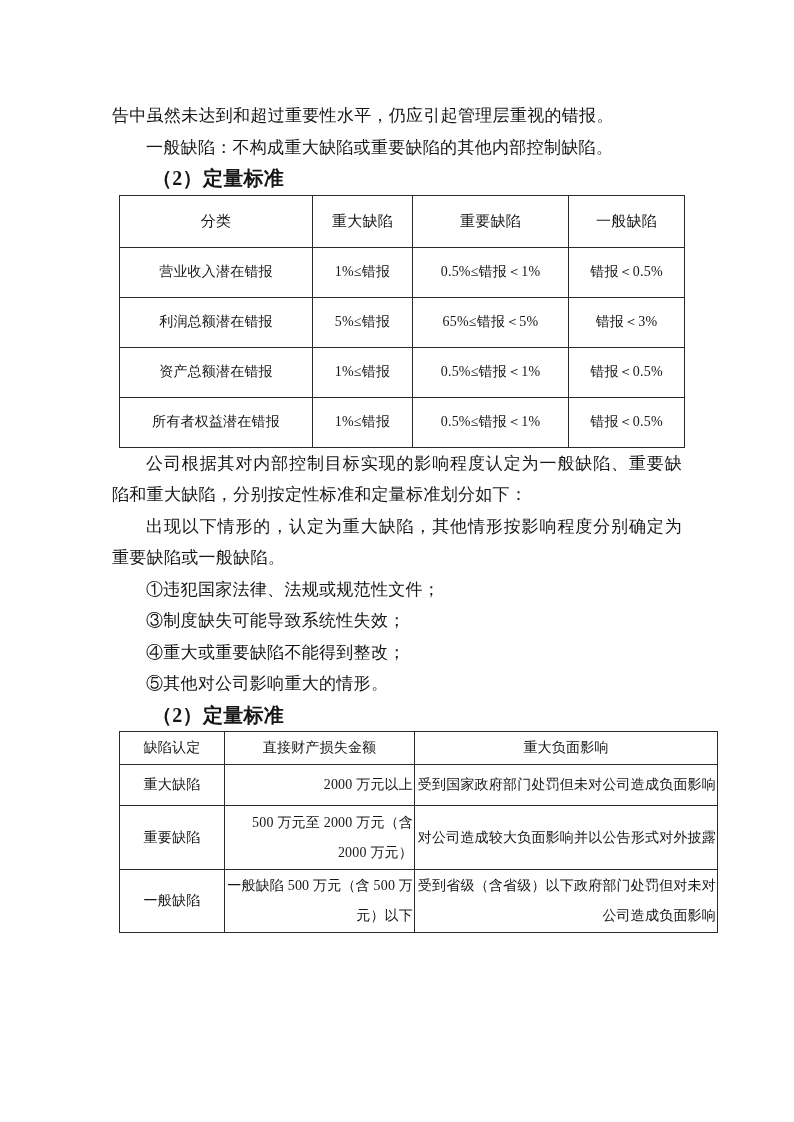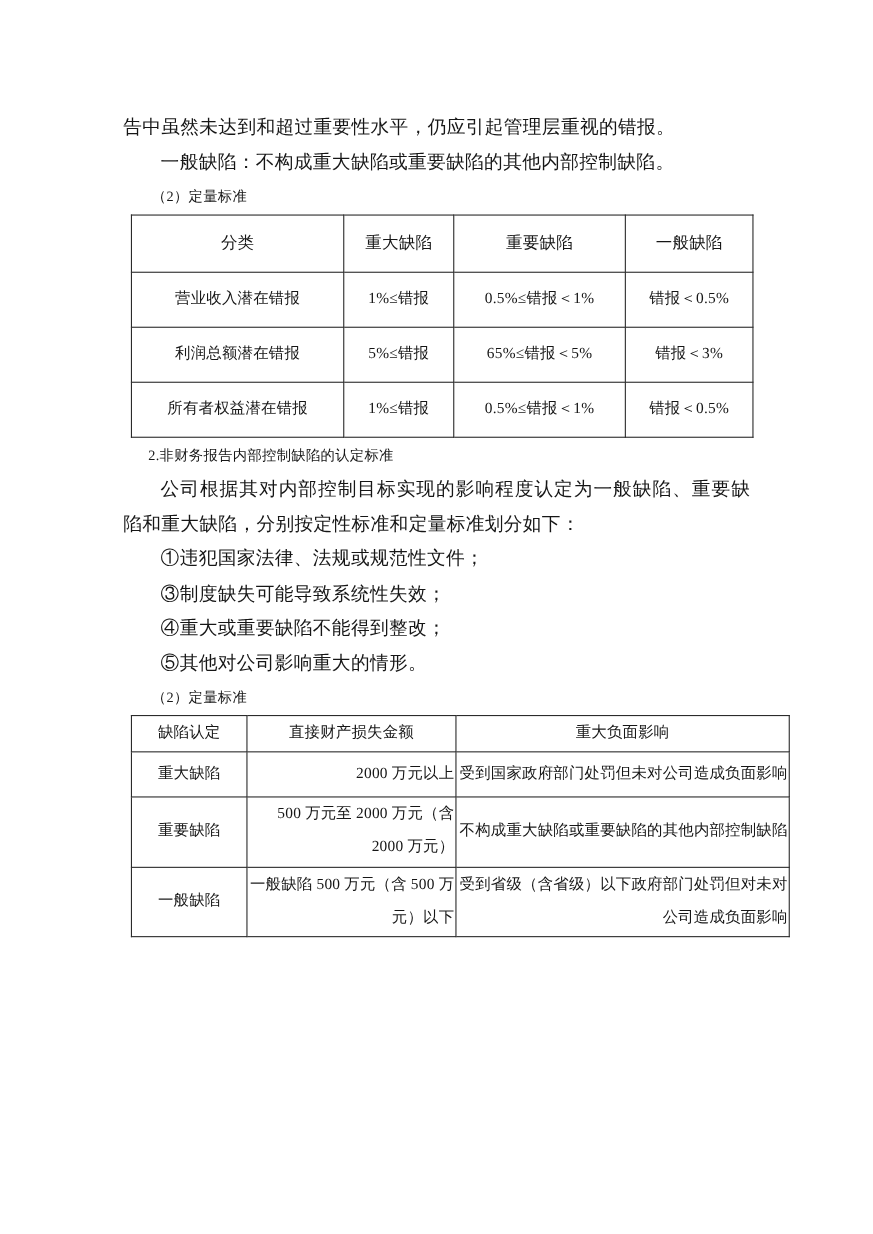--- a/index.html
+++ b/index.html
@@ -21,23 +21,23 @@
   }
   .bodyline {
     font-size: 17px;
     line-height: 31.5px;
     letter-spacing: 0.3px;
     text-align: justify;
     margin: 0;
   }
   .indent2 { text-indent: 2em; }
   .heading {
-    font-size: 13px;
+    font-size: 20px;
     line-height: 31.5px;
-    font-weight: normal;
+    font-weight: bold;
     letter-spacing: 0.3px;
     margin: 0;
     text-indent: 2em;
   }
   table {
     border-collapse: collapse;
     table-layout: fixed;
     margin-left: 7px;
   }
   td, th {
@@ -114,33 +114,39 @@
           <td>0.5%≤错报＜1%</td>
           <td>错报＜0.5%</td>
         </tr>
         <tr>
           <td>利润总额潜在错报</td>
           <td>5%≤错报</td>
           <td>65%≤错报＜5%</td>
           <td>错报＜3%</td>
         </tr>
         <tr>
+          <td>资产总额潜在错报</td>
+          <td>1%≤错报</td>
+          <td>0.5%≤错报＜1%</td>
+          <td>错报＜0.5%</td>
+        </tr>
+        <tr>
           <td>所有者权益潜在错报</td>
           <td>1%≤错报</td>
           <td>0.5%≤错报＜1%</td>
           <td>错报＜0.5%</td>
         </tr>
       </tbody>
   </table>
 
-  <p class="heading" style="text-indent:1.75em">2.非财务报告内部控制缺陷的认定标准</p>
 
   <p class="bodyline indent2">公司根据其对内部控制目标实现的影响程度认定为一般缺陷、重要缺陷和重大缺陷，分别按定性标准和定量标准划分如下：</p>
 
 
+  <p class="bodyline indent2">出现以下情形的，认定为重大缺陷，其他情形按影响程度分别确定为重要缺陷或一般缺陷。</p>
 
   <p class="bodyline indent2">①违犯国家法律、法规或规范性文件；</p>
   <p class="bodyline indent2">③制度缺失可能导致系统性失效；</p>
   <p class="bodyline indent2">④重大或重要缺陷不能得到整改；</p>
   <p class="bodyline indent2">⑤其他对公司影响重大的情形。</p>
 
   <p class="heading">（2）定量标准</p>
 
   <table class="t2">
     <colgroup>
@@ -157,21 +163,21 @@
     </thead>
     <tbody>
         <tr>
           <td>重大缺陷</td>
           <td>2000 万元以上</td>
           <td>受到国家政府部门处罚但未对公司造成负面影响</td>
         </tr>
         <tr>
           <td>重要缺陷</td>
           <td>500 万元至 2000 万元（含 2000 万元）</td>
-          <td>不构成重大缺陷或重要缺陷的其他内部控制缺陷</td>
+          <td>对公司造成较大负面影响并以公告形式对外披露</td>
         </tr>
         <tr>
           <td>一般缺陷</td>
           <td>一般缺陷 500 万元（含 500 万元）以下</td>
           <td>受到省级（含省级）以下政府部门处罚但对未对公司造成负面影响</td>
         </tr>
       </tbody>
   </table>
 
 </div>

